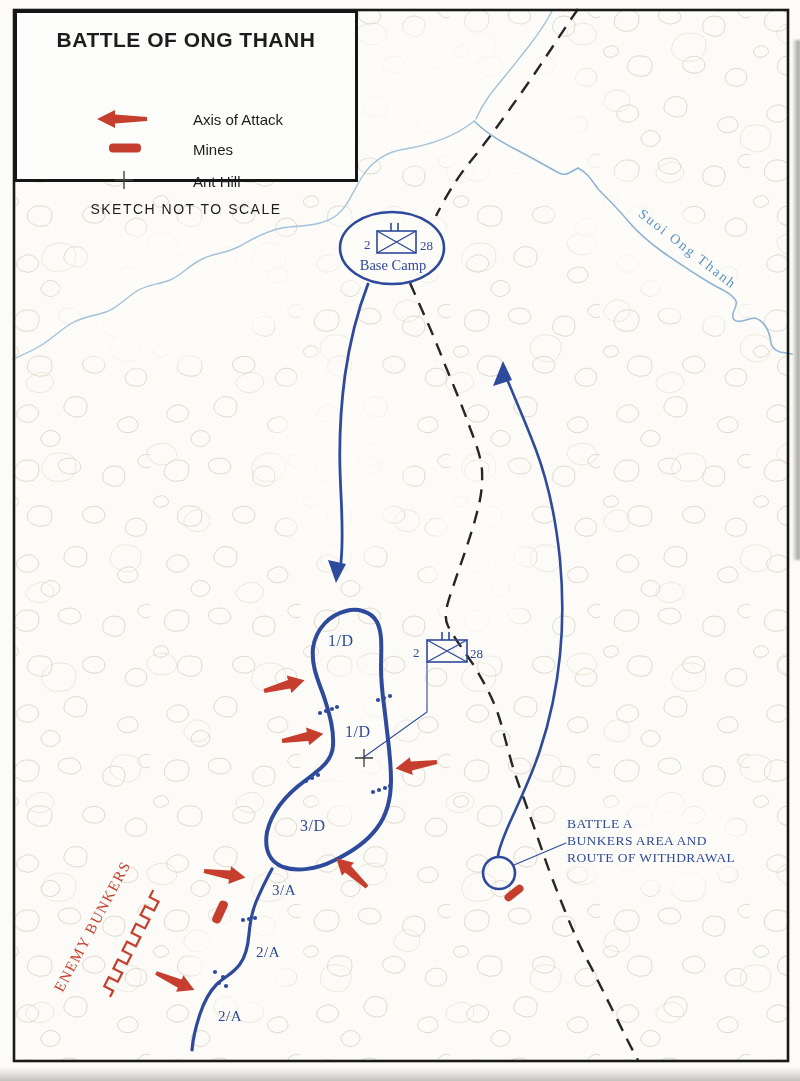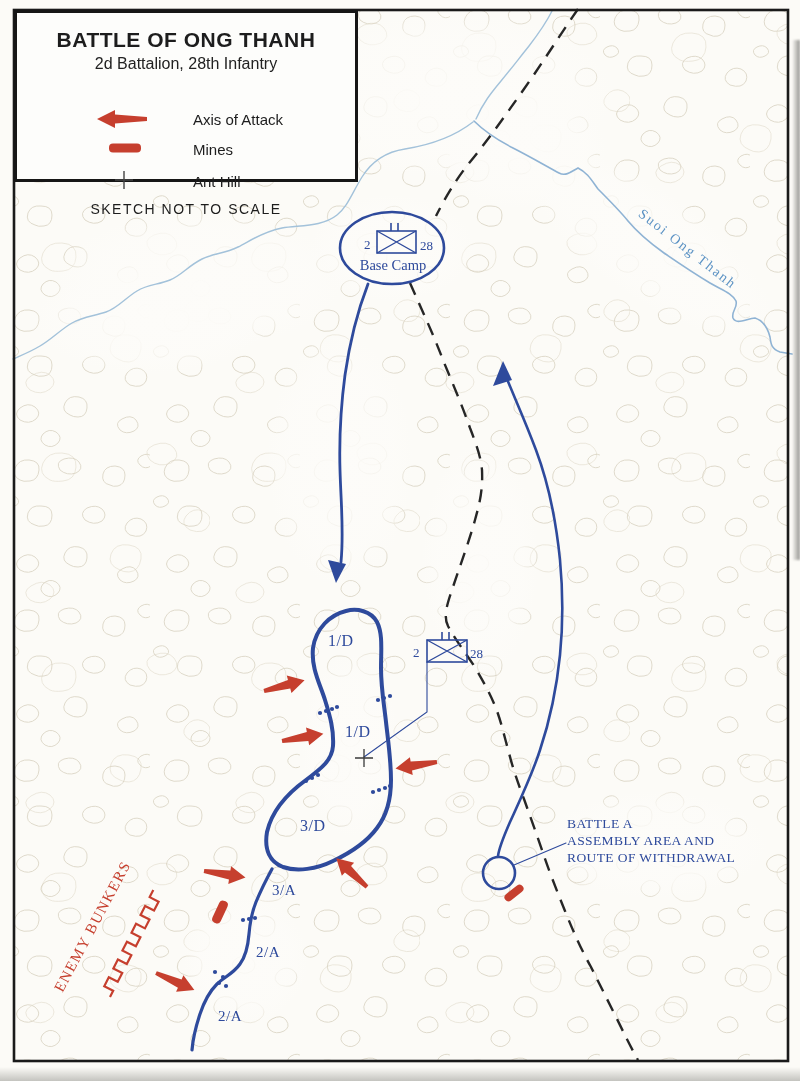--- a/index.html
+++ b/index.html
@@ -206,27 +206,26 @@
 <span class="m co" style="left:345px;top:723px;">1/D</span>
 <span class="m co" style="left:300px;top:817px;">3/D</span>
 <span class="m co-sm" style="left:272px;top:882px;">3/A</span>
 <span class="m co-sm" style="left:256px;top:944px;">2/A</span>
 <span class="m co-sm" style="left:218px;top:1008px;">2/A</span>
 
 <span class="m bunkers" style="left:66px;top:978px;">ENEMY BUNKERS</span>
 
 <div class="m coA" style="left:567px;top:815px;">
   <div>BATTLE A</div>
-  <div>ASSEMBLY AREA AND</div>
+  <div>BUNKERS AREA AND</div>
   <div>ROUTE OF WITHDRAWAL</div>
 </div>
 
 <div class="legend-box">
   <div class="tb-title">BATTLE OF ONG THANH</div>
-  <div class="tb-sub">2d Battalion, 28th Infantry</div>
 
   <svg class="leg-sym" style="left:78px;top:96px;" width="52" height="20" viewBox="0 0 52 20">
     <path fill="#c63f2e" d="M52,8 L20,5.5 L20,1 L2,10 L20,19 L20,14.5 L52,12 Z"></path>
   </svg>
   <span class="leg-lbl" style="top:98px;text-align:center;">Axis of Attack</span>
 
   <svg class="leg-sym" style="left:91px;top:129px;" width="34" height="12" viewBox="0 0 34 12">
     <rect x="1" y="1.5" width="32" height="9" rx="4" fill="#c63f2e"></rect>
   </svg>
   <span class="leg-lbl" style="top:128px;">Mines</span>

